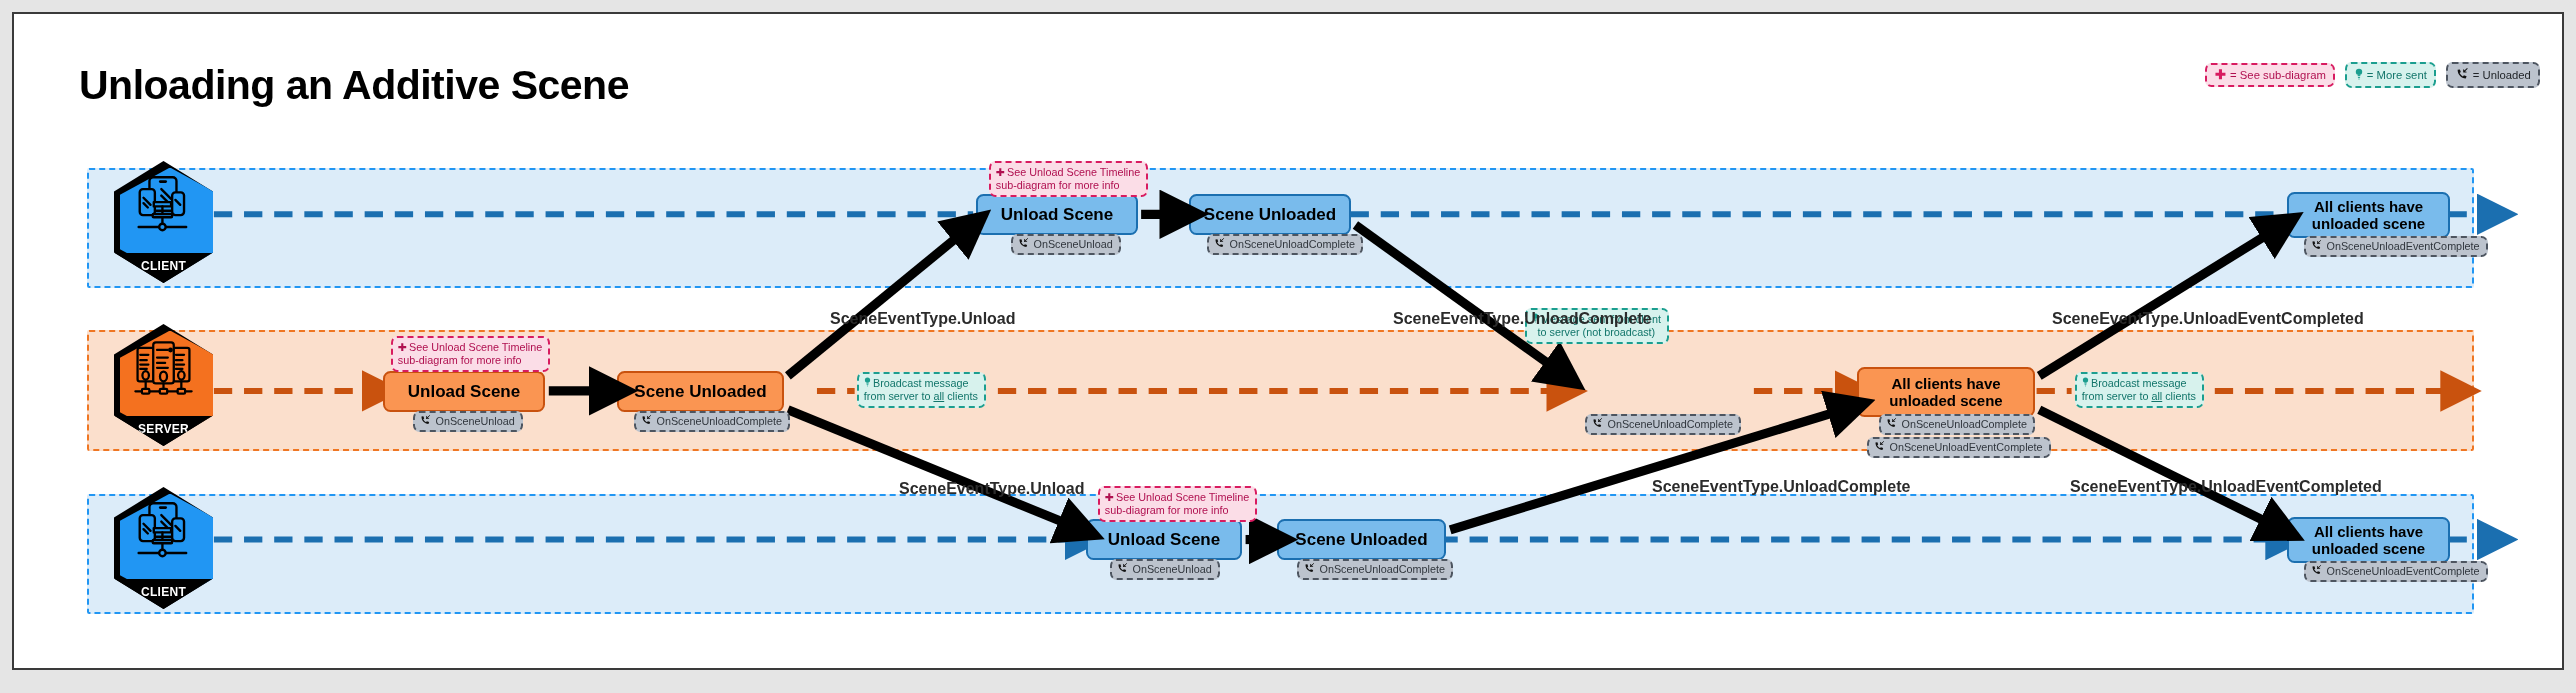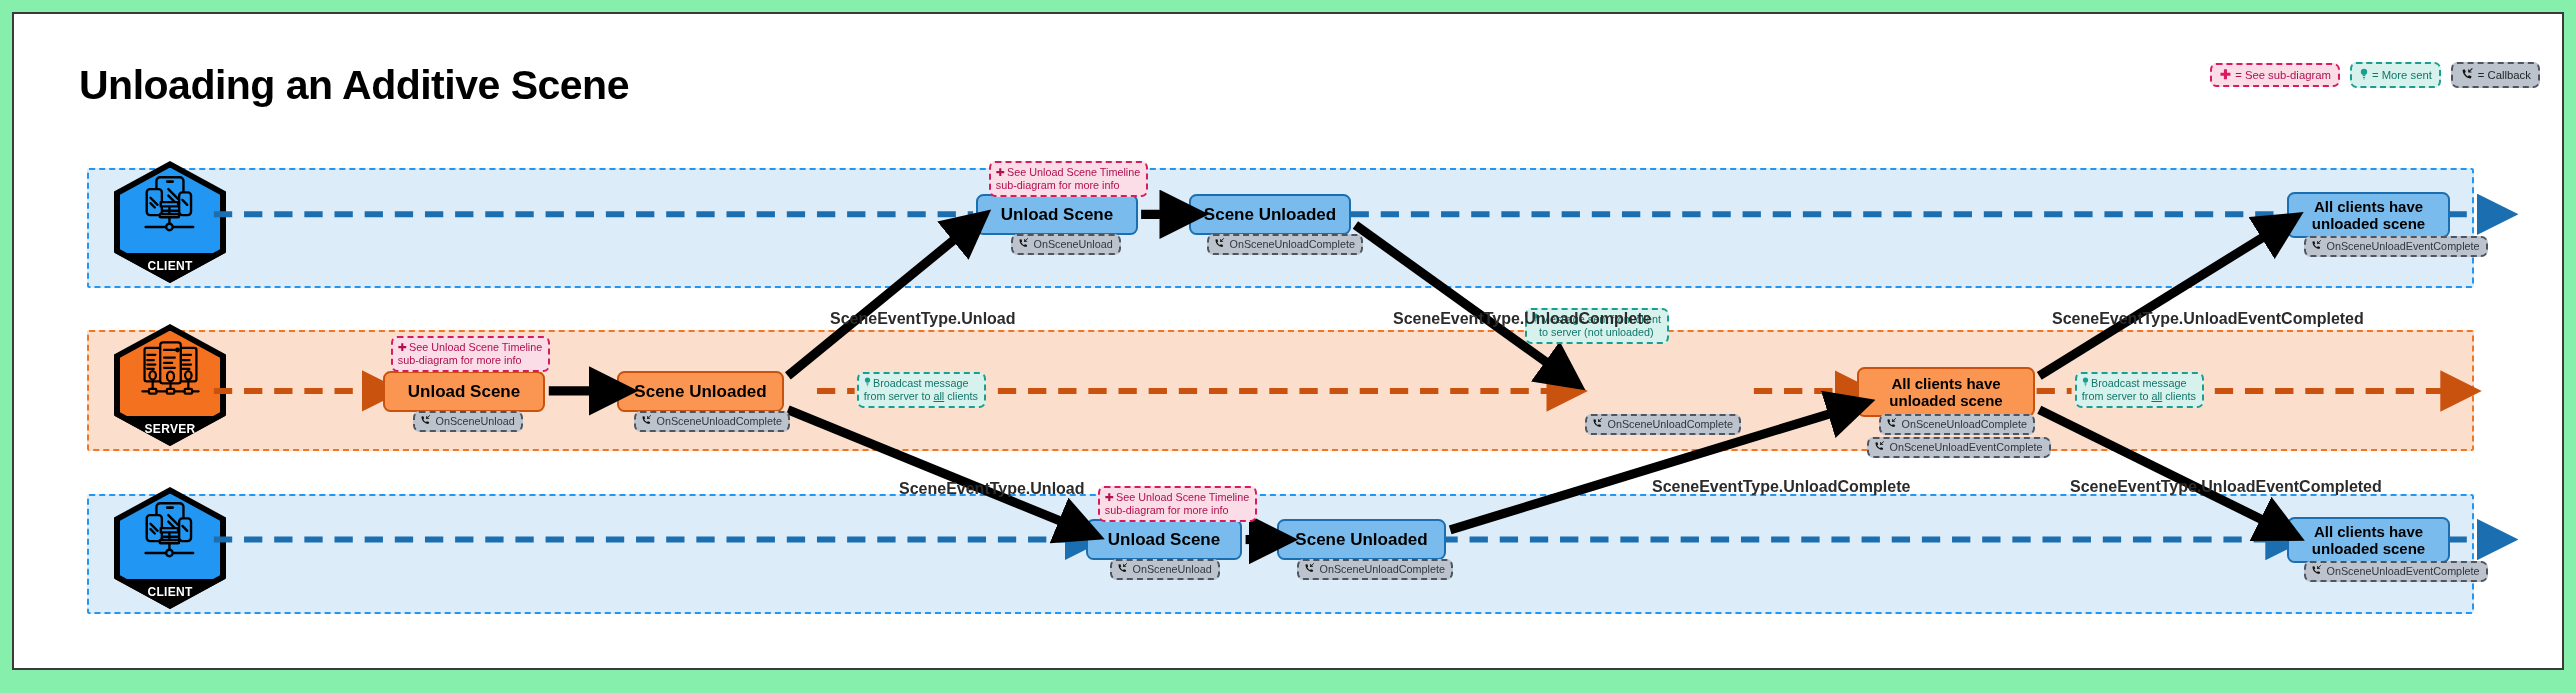--- a/index.html
+++ b/index.html
@@ -5,21 +5,21 @@
   * { box-sizing: border-box; margin: 0; padding: 0; }
   html, body {
     width: 2576px; height: 693px;
     background: #000;
     font-family: "Liberation Sans", sans-serif;
     overflow: hidden;
   }
   #page {
     position: absolute; left: 0; top: 0;
     width: 2576px; height: 693px;
-    background: #86efac;
+    background: #e5e5e5;
   }
   
   #canvas {
     position: absolute;
     left: 12px; top: 12px;
     width: 2552px; height: 658px;
     background: #ffffff;
     border: 2.2px solid #3a3a3a;
     overflow: hidden;
   }
@@ -71,21 +71,21 @@
     position: absolute;
     left: 27px;
     top: 50%; transform: translateY(-50%);
     font-size: 22.6px; font-weight: bold; color: #2b2b2b;
     white-space: nowrap;
   }
 
   
   .hex {
     position: absolute;
-    width: 112px; height: 122px;
+    width: 99px; height: 122px;
     -webkit-clip-path: polygon(50% 0%, 100% 25%, 100% 75%, 50% 100%, 0% 75%, 0% 25%);
     clip-path: polygon(50% 0%, 100% 25%, 100% 75%, 50% 100%, 0% 75%, 0% 25%);
     background: #000;
   }
   .hex-inner {
     position: absolute; left: 6px; top: 6.5px;
     width: 100px; height: 109px;
     -webkit-clip-path: polygon(50% 0%, 100% 25%, 100% 75%, 50% 100%, 0% 75%, 0% 25%);
     clip-path: polygon(50% 0%, 100% 25%, 100% 75%, 50% 100%, 0% 75%, 0% 25%);
   }
@@ -187,21 +187,21 @@
         </span>
         <span>= More sent</span>
       </div>
       <div class="legend-chip chip-cb">
         <span class="chip-ico ico-phone">
           <svg width="13" height="12" viewBox="0 0 24 22">
             <path d="M3 3c0 9 6.5 15.5 15 16.5l1.6-4.2-5-1.8-1.9 2.1c-2.6-1.6-4.6-3.7-6-6.3l2.2-1.8L7.1 2.6 3 3z" fill="#111"></path>
             <path d="M20.5 1.2 L14.2 7.2 M14.2 7.2 h4.4 M14.2 7.2 v-4.2" stroke="#111" stroke-width="1.9" fill="none" stroke-linecap="round"></path>
           </svg>
         </span>
-        <span>= Callback</span>
+        <span>= Unloaded</span>
       </div>
     </div>
 
     <div class="lane lane-client" id="lane-client1">
       <div class="lane-band"></div>
       <div class="lane-label">Client 1</div>
     </div>
     <div class="lane lane-server" id="lane-server">
       <div class="lane-band"></div>
       <div class="lane-label">Server</div>
@@ -431,21 +431,21 @@
       <span>OnSceneUnloadComplete</span>
     </div>
     <div class="note note-info" style="left:1511px; top:294px;text-align:center;">
       <div><span class="n-ico">
         <svg width="7" height="9.7" viewBox="0 0 15 22">
           <circle cx="7.5" cy="7" r="6" fill="#1b9e8f"></circle>
               <rect x="5" y="13" width="5" height="2" fill="#1b9e8f"></rect>
           <rect x="5.5" y="16.5" width="4" height="1.8" fill="#1b9e8f"></rect>
               <rect x="6.5" y="19.5" width="2" height="1.8" fill="#1b9e8f"></rect>
         </svg></span><span>Message sent from client</span></div>
-      <div>to server (not unloaded)</div>
+      <div>to server (not broadcast)</div>
     </div>
 
     <div class="node node-server node-2l" style="left:1843px; top:353px; width:178px; height:50px; flex-direction:column;">
       <span>All clients have</span>
       <span>unloaded scene</span>
     </div>
     <div class="cb" style="left:1865px; top:400px;">
       <span class="cb-ico">
         <svg width="11.3" height="10.2" viewBox="0 0 24 22">
           <path d="M3 3c0 9 6.5 15.5 15 16.5l1.6-4.2-5-1.8-1.9 2.1c-2.6-1.6-4.6-3.7-6-6.3l2.2-1.8L7.1 2.6 3 3z" fill="#111"></path>

